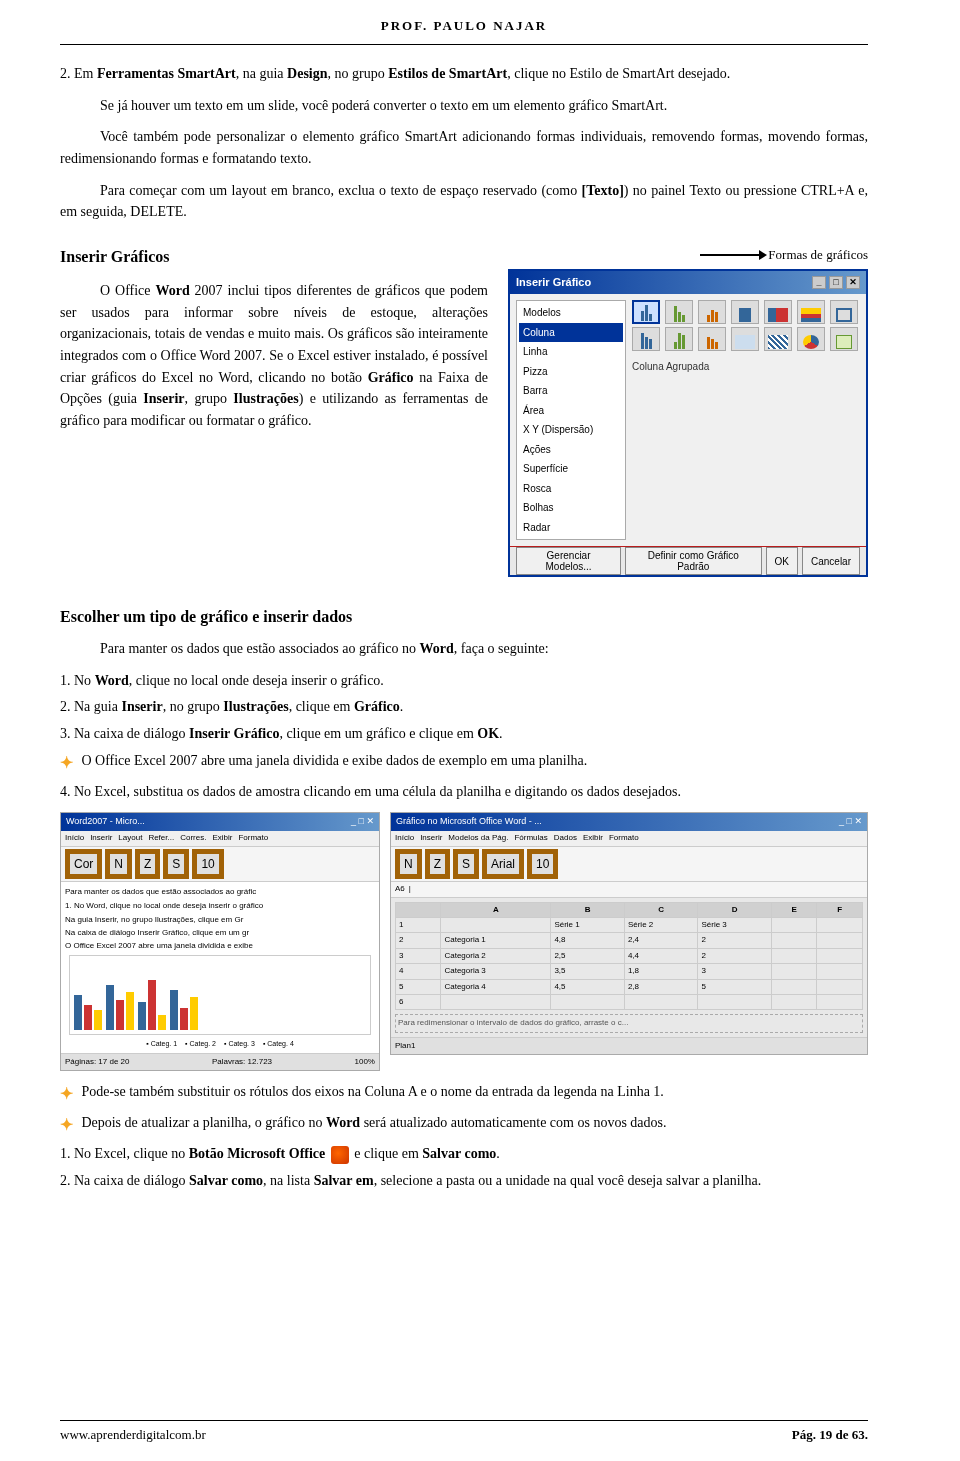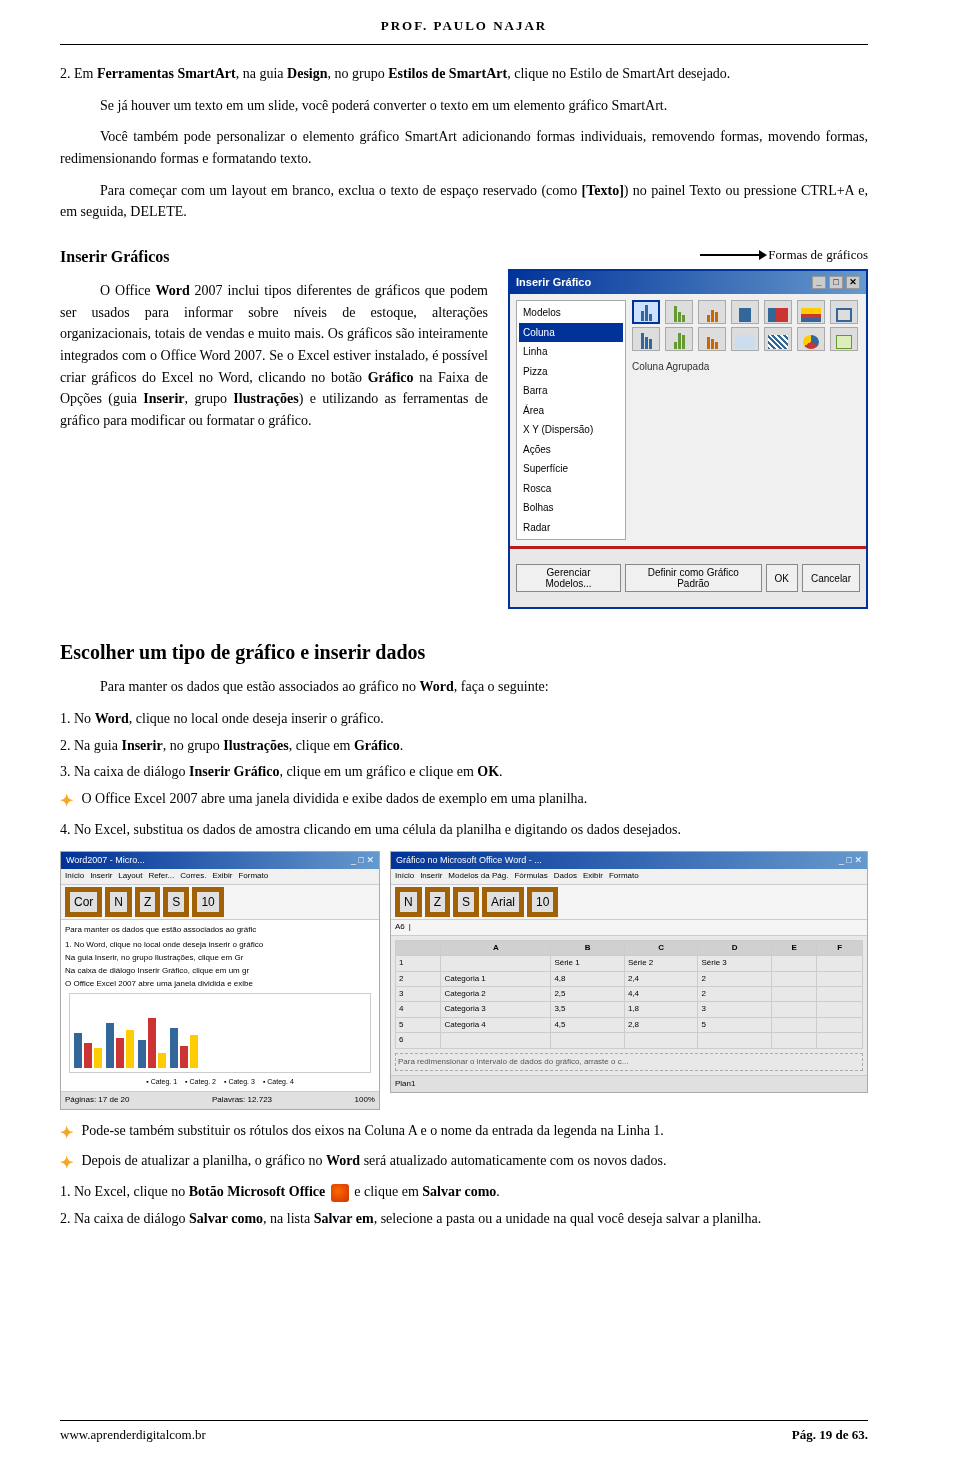--- a/index.html
+++ b/index.html
@@ -149,41 +149,41 @@
       border: 2px solid #003399;
       background: #cce0ff;
     }
     .bar { width: 3px; background: #336699; }
     .bar.b1 { height: 10px; }
     .bar.b2 { height: 16px; }
     .bar.b3 { height: 7px; }
     .bar.b4 { height: 12px; }
     .bar.b5 { height: 14px; }
     .dialog-bottom {
-      padding: 15px 6px;
+      padding: 0 6px;
       font-size: 10px;
       background: #e8e8e8;
-      border-top: 3px solid #b91c1c;
+      border-top: 1px solid #b91c1c;
       display: flex;
       gap: 4px;
       justify-content: flex-end;
     }
     .dialog-btn {
       background: #f0f0f0;
       border: 1px solid #888;
       padding: 2px 8px;
       font-size: 10px;
     }
 
     .escolher-section {
       margin-top: 18px;
     }
     .escolher-title {
       font-weight: bold;
-      font-size: 20px;
+      font-size: 16px;
       margin-bottom: 8px;
     }
     .numbered-item {
       margin-bottom: 5px;
       text-align: justify;
     }
     .plus-item {
       display: flex;
       gap: 8px;
       margin-bottom: 5px;

